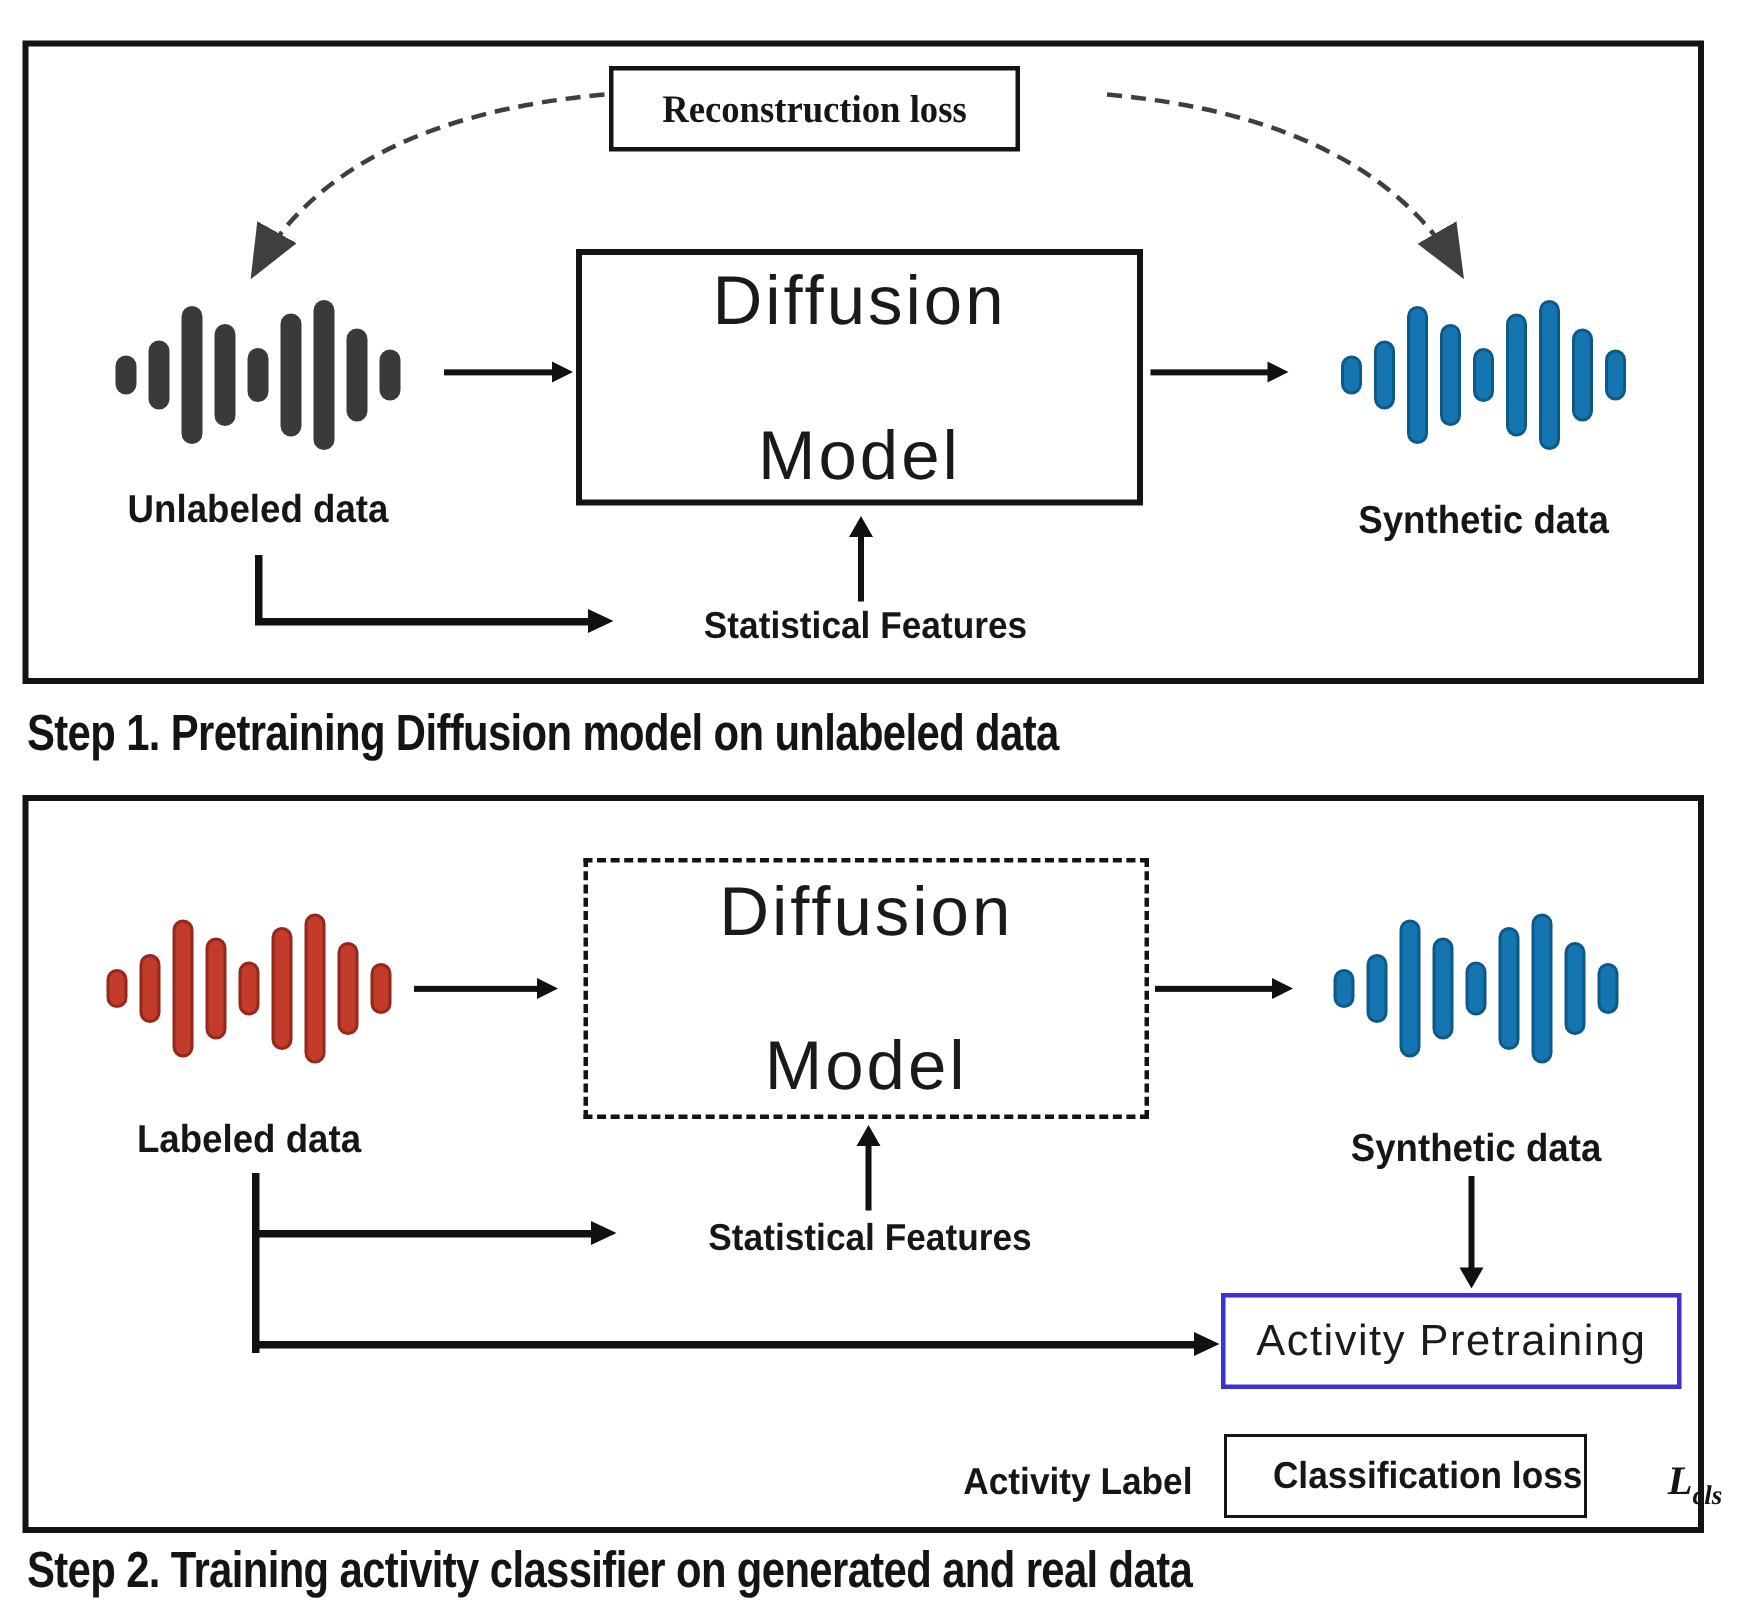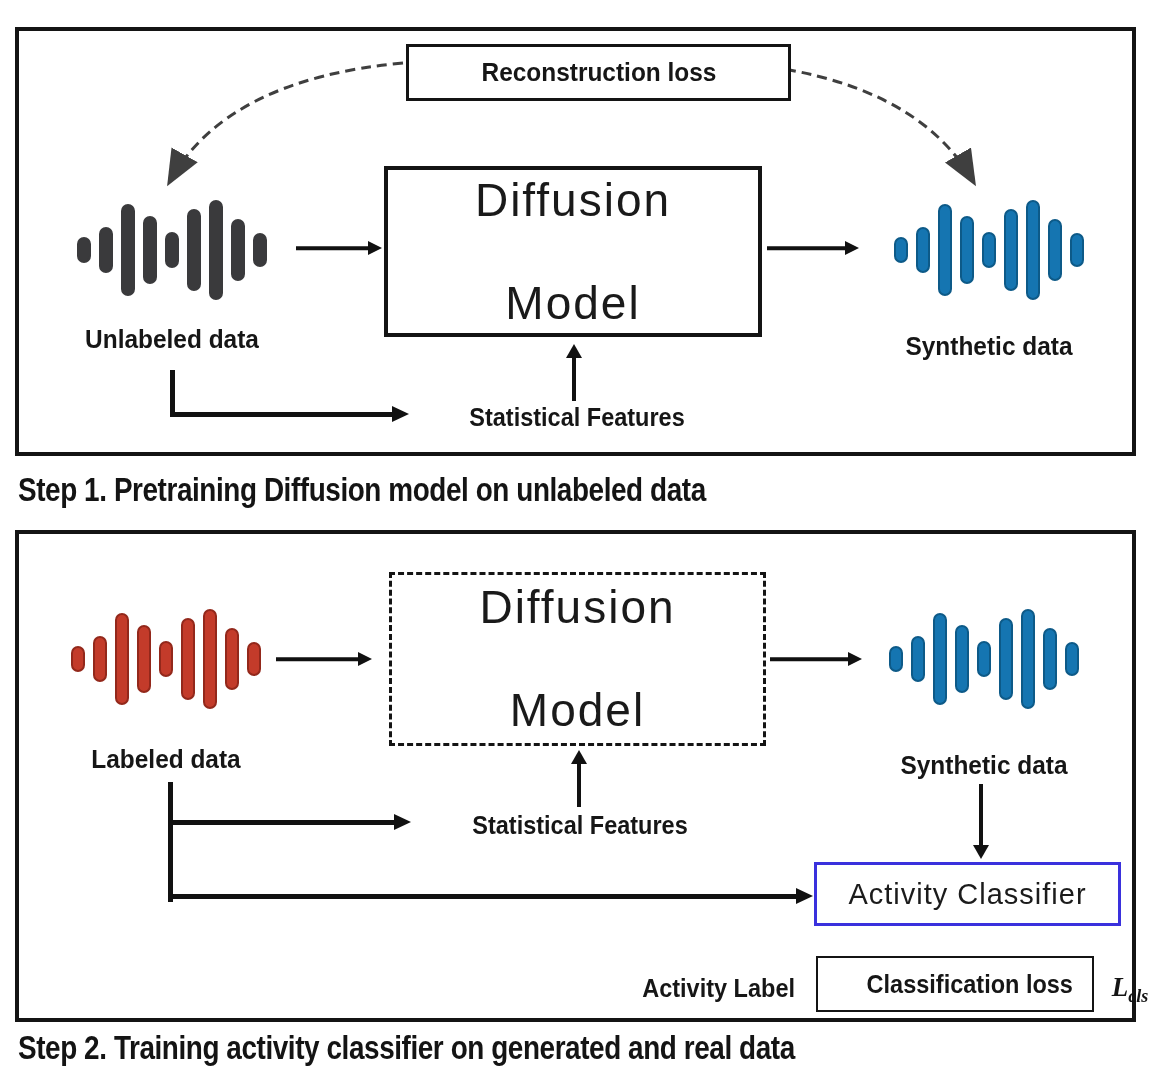--- a/index.html
+++ b/index.html
@@ -61,21 +61,21 @@
     <svg class="abs" style="left:0;top:0;" width="1113" height="421" viewBox="0 0 1113 421">
       <defs>
         <marker id="dashArrow" markerWidth="13" markerHeight="12" refX="10" refY="5" orient="auto">
           <path d="M0,0 L12,5 L0,10 z" fill="#3f3f3f"></path>
         </marker>
       </defs>
       <path d="M 384 32 Q 208 48 151 150" fill="none" stroke="#3f3f3f" stroke-width="3" stroke-dasharray="10 6" marker-end="url(#dashArrow)"></path>
       <path d="M 719 32 Q 895 48 954 150" fill="none" stroke="#3f3f3f" stroke-width="3" stroke-dasharray="10 6" marker-end="url(#dashArrow)"></path>
     </svg>
 
-    <div class="abs box" style="left:387px;top:13px;width:385px;height:57px;border-width:3px;">
+    <div class="abs box" style="left:387px;top:13px;width:274px;height:57px;border-width:3px;font-family:Liberation Serif, serif;">
       <span class="bold-label">Reconstruction loss</span>
     </div>
 
 
     <div class="abs box big-model" style="left:365px;top:135px;width:378px;height:171px;border-width:4px;">
       <span>Diffusion</span>
       <span>Model</span>
     </div>
 
     <div class="abs waveform" style="left:58px;top:169px;width:190px;height:100px;">
@@ -159,26 +159,26 @@
 
     <div class="abs line-v" style="left:149px;top:248px;height:120px;"></div>
     <div class="abs line-h" style="left:149px;top:286px;width:226px;"></div>
     <div class="abs tri-right" style="left:375px;top:280px;"></div>
     <div class="abs line-h" style="left:149px;top:360px;width:628px;height:5px;"></div>
     <div class="abs tri-right" style="left:777px;top:354px;"></div>
 
     <div class="abs arrow-down" style="left:954px;top:250px;height:75px;"></div>
 
     <div class="abs box" style="left: 795px; top: 328px; width: 307px; height: 64px; border-width: 3.5px; border-color: rgb(58, 49, 221);">
-      <span style="font-size:29px;color:#1b1b1b;letter-spacing:1px;white-space:nowrap;">Activity Classifier</span>
+      <span style="font-size:29px;color:#1b1b1b;letter-spacing:1px;white-space:nowrap;">Activity Pretraining</span>
     </div>
 
     <div class="abs bold-label" style="left:485px;top:440px;width:300px;text-align:right;font-size:25px;">Activity Label</div>
 
-    <div class="abs box" style="left:797px;top:422px;width:278px;height:56px;border-width:2.5px;padding-left:30px;">
+    <div class="abs box" style="left:797px;top:422px;width:242px;height:56px;border-width:2.5px;padding-left:30px;">
       <span class="bold-label" style="font-size:25px;">Classification loss</span>
     </div>
 
     <div class="abs mathsym" style="left:1081px;top:438px;width:60px;">
       <span>L</span><sub>cls</sub>
     </div>
   </div>
 
   <div id="caption2" class="caption">Step 2. Training activity classifier on generated and real data</div>
 

